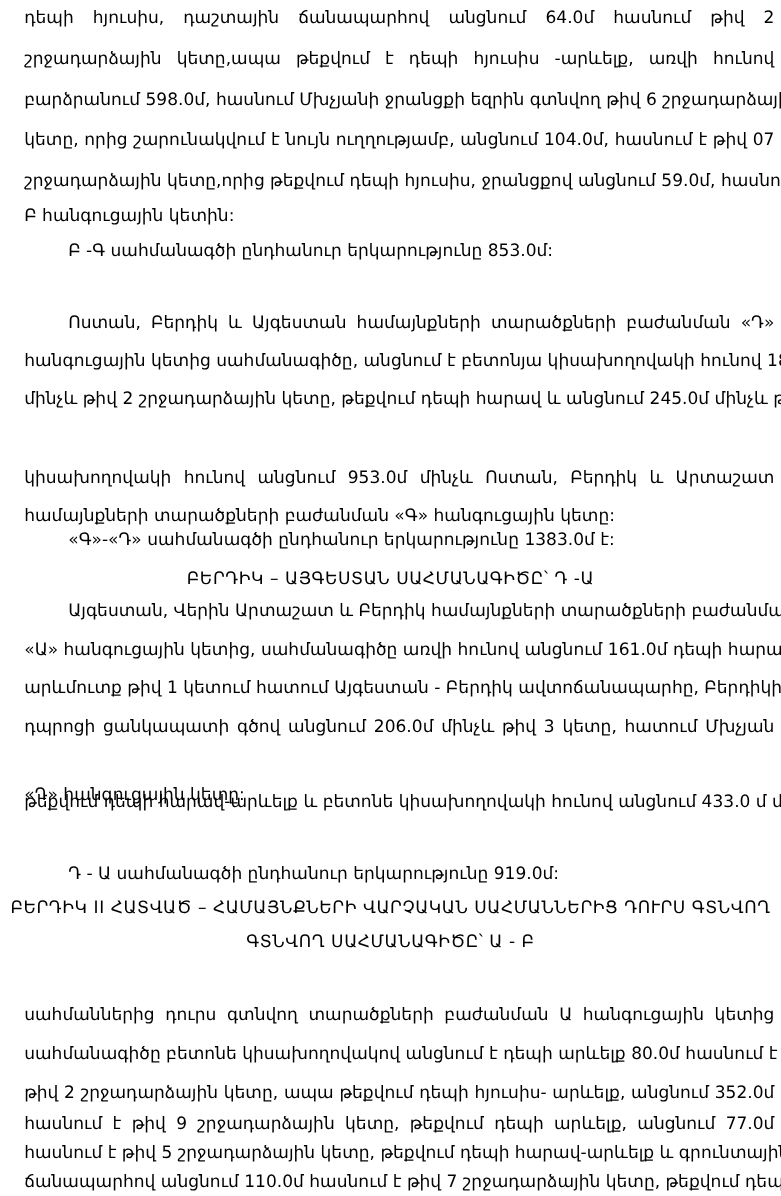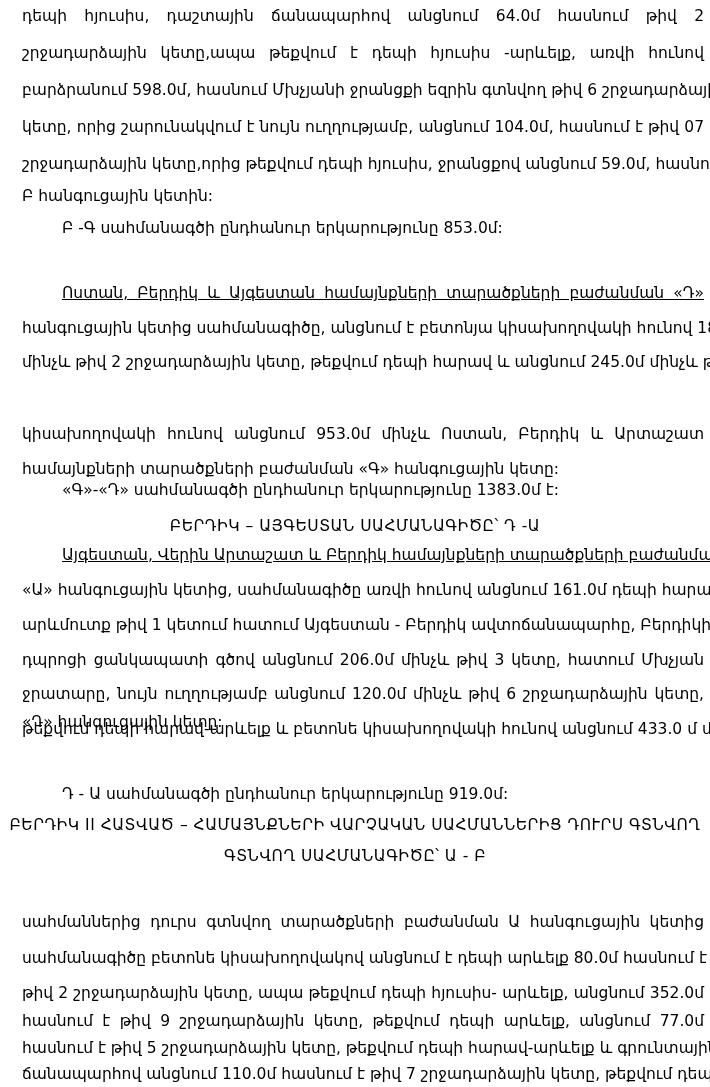--- a/index.html
+++ b/index.html
@@ -37,21 +37,20 @@
     }
     .last {
       left: 22px;
       text-align: center;
     }
     .indent {
       left: 62px;
       width: 642px;
       text-align: justify;
       text-align-last: justify;
-      text-decoration: underline;
     }
     .heading {
       left: 0;
       width: 710px;
       text-align: center;
       font-weight: normal;
       letter-spacing: 0.5px;
     }
     .total {
       left: 62px;
@@ -76,21 +75,20 @@
   <div class="line just" style="top:352px">մինչև թիվ 2 շրջադարձային կետը, թեքվում դեպի հարավ և  անցնում  245.0մ մինչև թիվ</div>
   <div class="line just" style="top:424px">կիսախողովակի   հունով   անցնում   953.0մ   մինչև   Ոստան,   Բերդիկ   և   Արտաշատ</div>
   <div class="line last" style="top:459px">համայնքների տարածքների բաժանման «Գ» հանգուցային կետը:</div>
   <div class="line total" style="top:480px">«Գ»-«Դ» սահմանագծի  ընդհանուր երկարությունը   1383.0մ է:</div>
 
   <div class="line heading" style="top:516px">ԲԵՐԴԻԿ – ԱՅԳԵՍՏԱՆ   ՍԱՀՄԱՆԱԳԻԾԸ՝  Դ -Ա</div>
   <div class="line indent" style="top:545px">Այգեստան, Վերին Արտաշատ և Բերդիկ համայնքների տարածքների բաժանման</div>
   <div class="line just" style="top:580px">«Ա» հանգուցային կետից, սահմանագիծը  առվի հունով անցնում 161.0մ դեպի հարավ-</div>
   <div class="line just" style="top:615px">արևմուտք  թիվ  1  կետում  հատում  Այգեստան  -  Բերդիկ  ավտոճանապարհը,  Բերդիկի</div>
   <div class="line just" style="top:650px">դպրոցի  ցանկապատի  գծով  անցնում  206.0մ  մինչև  թիվ  3  կետը,  հատում  Մխչյան</div>
-  <div class="line just" style="top:684px">ջրատարը,  նույն  ուղղությամբ  անցնում  120.0մ  մինչև  թիվ  6  շրջադարձային  կետը,</div>
   <div class="line just" style="top:719px">թեքվում դեպի հարավ-արևելք և բետոնե կիսախողովակի հունով անցնում 433.0 մ մինչև</div>
   <div class="line last" style="top:712px">«Դ» հանգուցային կետը:</div>
   <div class="line total" style="top:784px">Դ - Ա   սահմանագծի  ընդհանուր  երկարությունը  919.0մ:</div>
 
   <div class="line heading" style="top:815px">ԲԵՐԴԻԿ II ՀԱՏՎԱԾ – ՀԱՄԱՅՆՔՆԵՐԻ ՎԱՐՉԱԿԱՆ ՍԱՀՄԱՆՆԵՐԻՑ ԴՈՒՐՍ ԳՏՆՎՈՂ</div>
   <div class="line heading" style="top:846px">ԳՏՆՎՈՂ  ՍԱՀՄԱՆԱԳԻԾԸ՝  Ա - Բ</div>
   <div class="line just" style="top:912px">սահմաններից   դուրս   գտնվող   տարածքների   բաժանման    Ա  հանգուցային  կետից</div>
   <div class="line just" style="top:948px">սահմանագիծը   բետոնե կիսախողովակով   անցնում է դեպի  արևելք  80.0մ  հասնում է</div>
   <div class="line just" style="top:983px">թիվ  2   շրջադարձային  կետը,   ապա  թեքվում   դեպի  հյուսիս-  արևելք,  անցնում 352.0մ</div>
   <div class="line just" style="top:1011px">հասնում  է  թիվ  9    շրջադարձային  կետը,    թեքվում  դեպի    արևելք,  անցնում  77.0մ</div>

